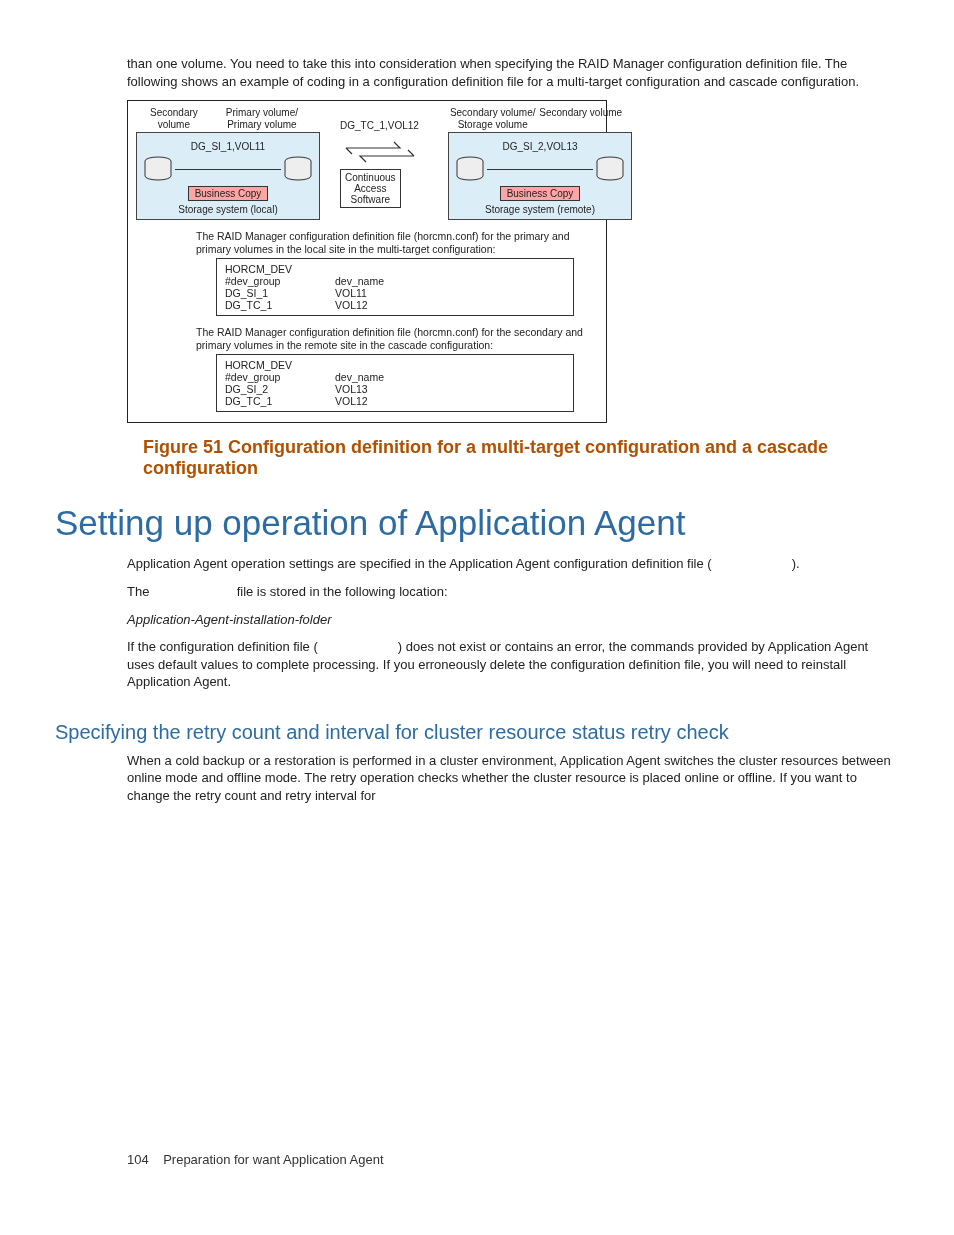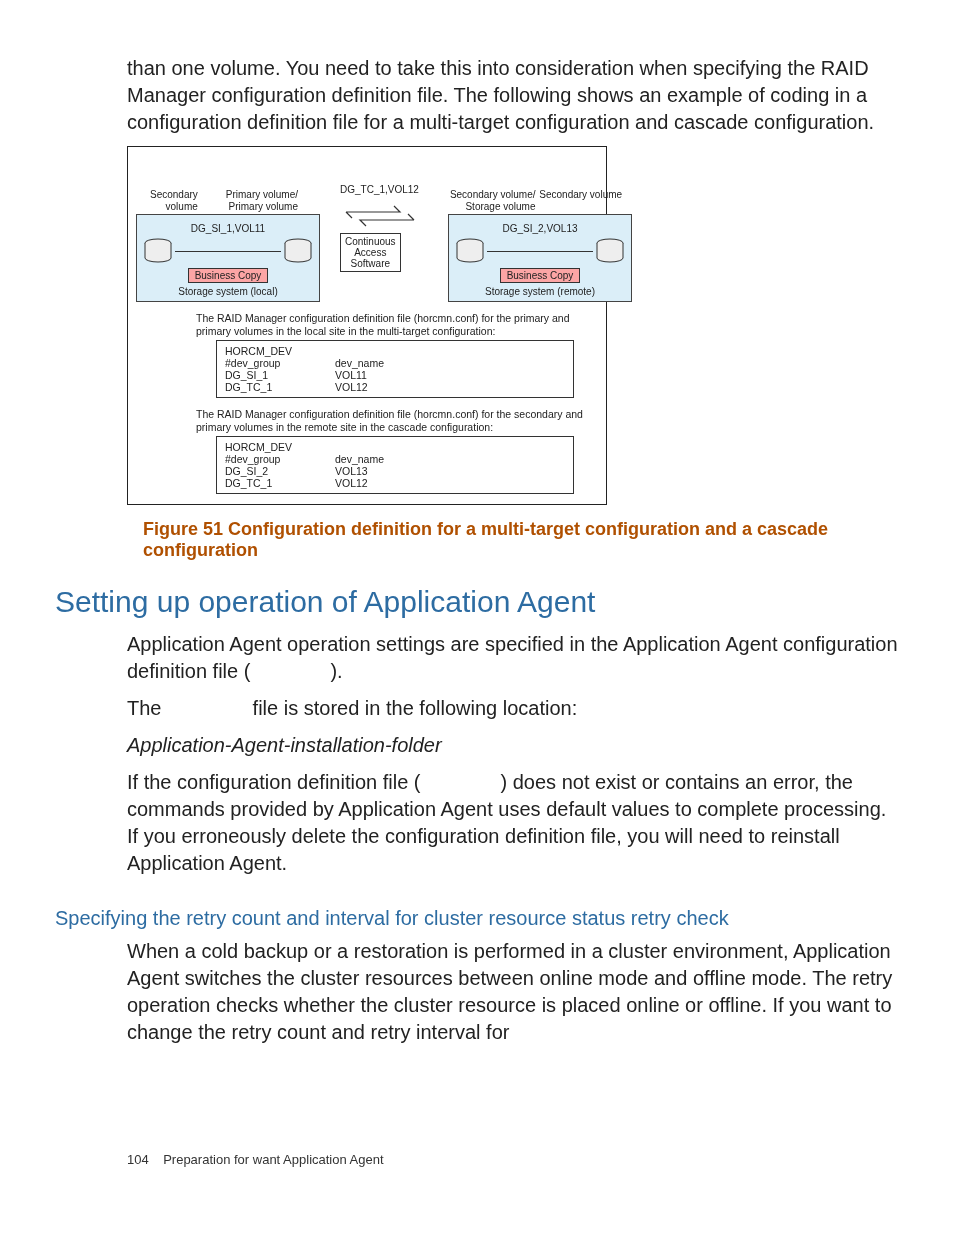--- a/index.html
+++ b/index.html
@@ -10,40 +10,40 @@
     color: #222;
   }
   .page {
     width: 954px;
     height: 1235px;
     position: relative;
     box-sizing: border-box;
     padding: 55px 55px 40px 55px;
   }
   .body-text {
-    font-size: 20px;
+    font-size: 13px;
     line-height: 1.35;
     margin-left: 72px;
     margin-right: 0;
   }
   .para {
     margin-bottom: 10px;
   }
   .italic { font-style: italic; }
   .figure-caption {
     color: #b05000;
     font-weight: bold;
     font-size: 18px;
     margin: 14px 0 20px 72px;
     padding-left: 16px;
   }
   h1.section {
     color: #2d6ca2;
     font-weight: 300;
-    font-size: 30px;
+    font-size: 35px;
     margin: 24px 0 12px 0;
   }
   h2.subsection {
     color: #2d6ca2;
     font-weight: 400;
     font-size: 20px;
     margin: 30px 0 8px 0;
   }
   .footer {
     position: absolute;
@@ -63,21 +63,21 @@
     font-size: 10.5px;
   }
   .sys-row { display:flex; gap:28px; }
   .sys-box {
     border: 1px solid #444;
     background: #dbeef8;
     padding: 6px 6px 4px 6px;
     position: relative;
     width: 170px;
   }
-  .lbl { text-align:right; font-size:10px; line-height:1.15;margin-top:36px; }
+  .lbl { text-align:center; font-size:10px; line-height:1.15; }
   .lbl-pair { display:flex; justify-content:space-around; margin-bottom:2px;}
   .vol-name { text-align:center; font-size:10px; margin:2px 0 4px; }
   .cylrow { display:flex; justify-content:space-around; align-items:center; margin:2px 0 4px;}
   .cyl {
     width:30px; height:26px; position:relative;
   }
   .cyl svg { width:100%; height:100%; }
   .hline { height:1px; background:#333; flex:1; margin:0 2px; }
   .boxed-label {
     display:inline-block; border:1px solid #333; background:#fca5a5;

